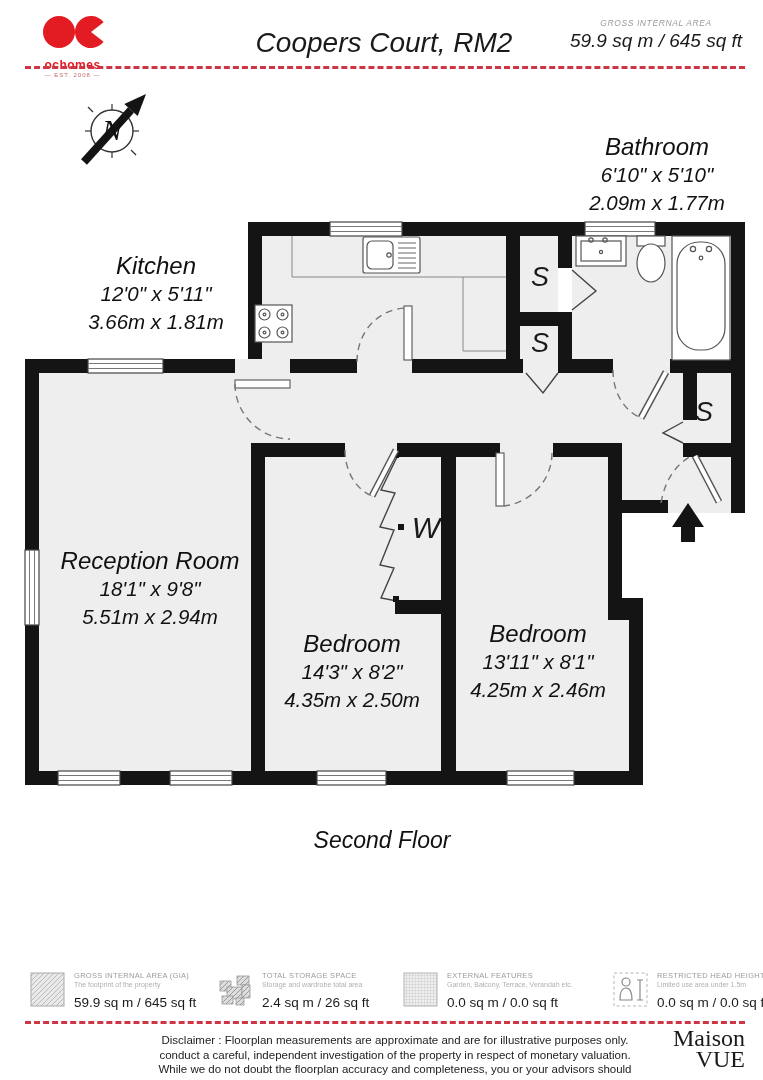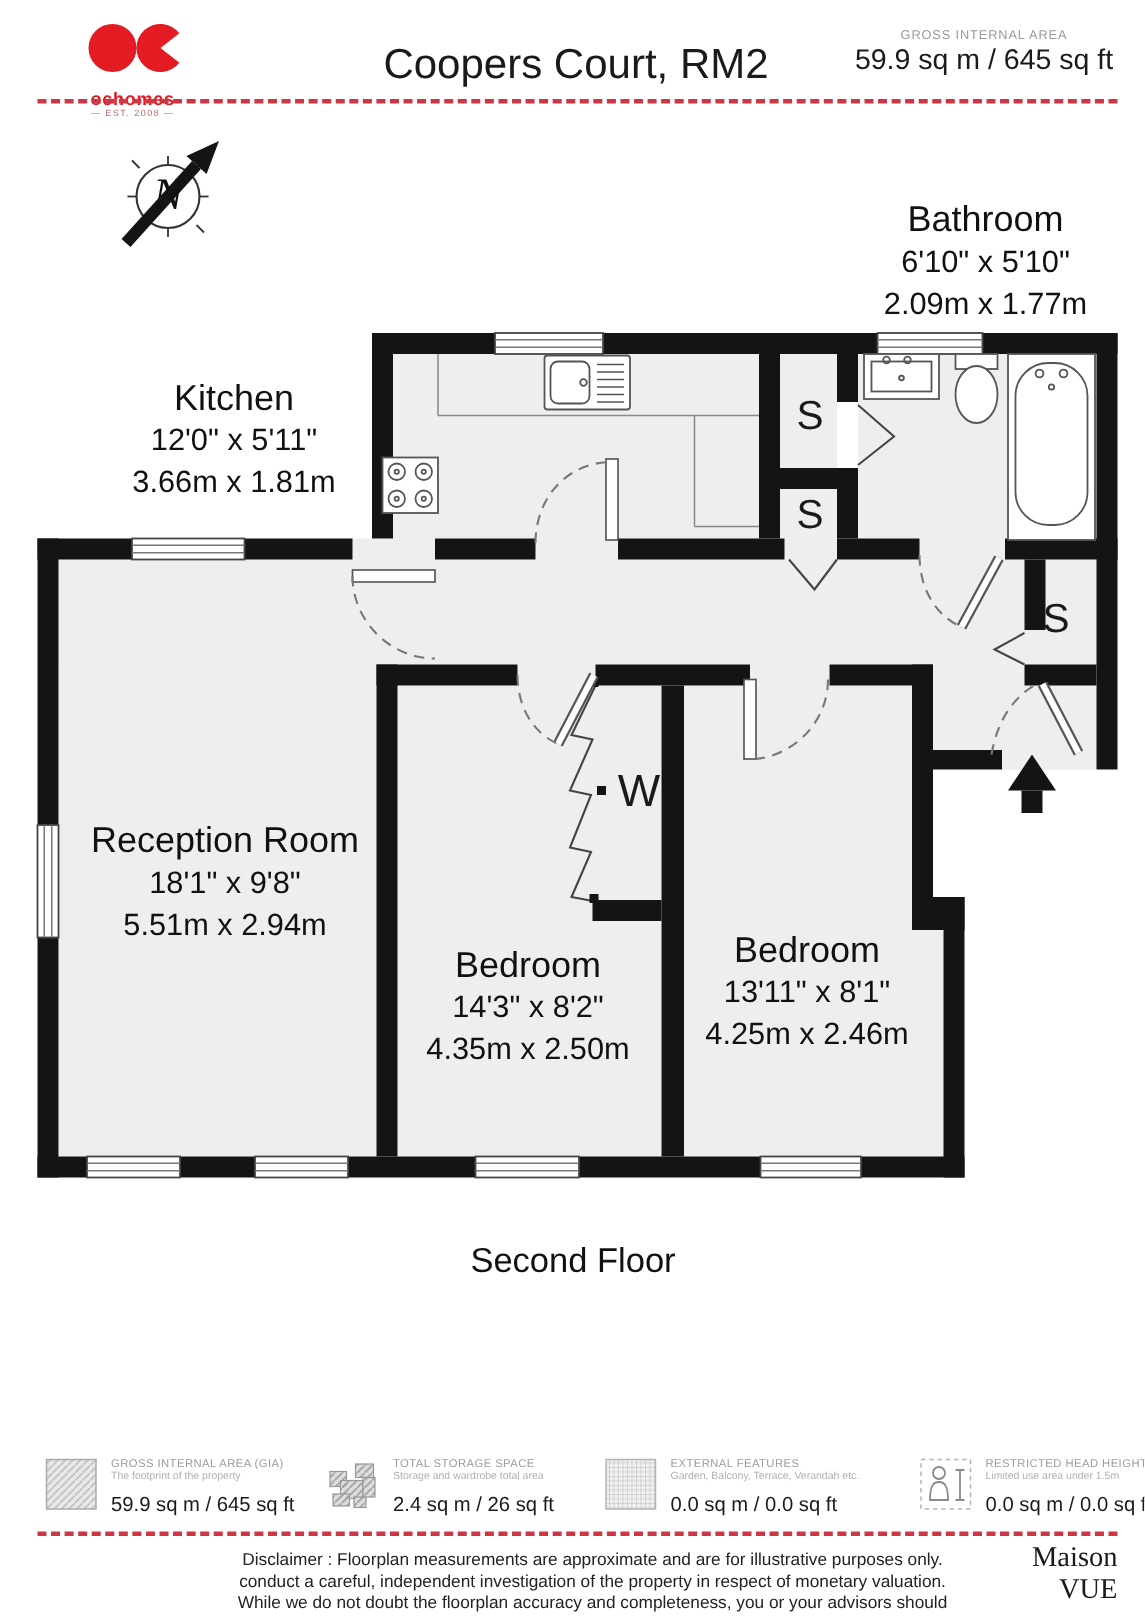--- a/index.html
+++ b/index.html
@@ -1,19 +1,19 @@
 <!DOCTYPE html>
 <html><head>
 <meta charset="utf-8">
 <style>
   html,body{margin:0;padding:0;background:#fff;}
   #page{position:relative;width:763px;height:1080px;background:#fff;overflow:hidden;
         font-family:"Liberation Sans",sans-serif;color:#111;}
   .abs{position:absolute;}
-  .ctr{transform:translateX(-50%);text-align:center;white-space:nowrap;}
+  .ctr{transform:translateX(-50%);text-align:center;white-space:nowrap;font-style:italic;}
   .dashline{position:absolute;left:25px;width:720px;border-top:3px dashed #cf3645;}
   
   .title{font-size:28px;color:#1a1a1a;}
   .gia-label{font-size:8.5px;color:#9a9a9a;letter-spacing:.6px;}
   .gia-value{font-size:19px;color:#1a1a1a;}
   .brandword{font-size:12px;font-weight:bold;color:#e31b23;letter-spacing:.5px;}
   .brandest{font-size:6px;color:#c46a6a;letter-spacing:1px;}
   
   .room-name{font-size:24px;line-height:28px;}
   .room-dim{font-size:20.5px;line-height:28px;}
@@ -22,28 +22,28 @@
   .n-letter{font-style:italic;font-family:"Liberation Serif",serif;font-size:30px;}
   
   .leg-item{position:absolute;top:971px;height:44px;}
   .leg-icon{position:absolute;left:0;top:1px;width:35px;height:35px;}
   .leg-text{position:absolute;left:44px;top:0;}
   .leg-title{font-size:7.5px;color:#9b9b9b;letter-spacing:.3px;line-height:9px;}
   .leg-sub{font-size:7px;color:#b0b0b0;line-height:9px;}
   .leg-value{font-size:13.5px;color:#1a1a1a;margin-top:6px;white-space:nowrap;}
   
   .disc{font-size:11.5px;line-height:14.5px;color:#222;text-align:center;}
-  .maison{font-family:"Liberation Serif",serif;font-size:19px;line-height:21px;color:#1a1a1a;text-align:right;}
+  .maison{font-family:"Liberation Serif",serif;font-size:24px;line-height:21px;color:#1a1a1a;text-align:right;}
 </style>
 </head>
 <body>
 
 <div id="page">
 
-  <div class="abs" style="left:41px;top:12px;width:95px;text-align:center;">
+  <div class="abs" style="left:25px;top:12px;width:95px;text-align:center;">
     <svg width="95" height="42" viewBox="0 0 95 42">
       <circle cx="34" cy="20" r="16" fill="#e31b23"></circle>
       <path d="M66,20 L78.6,10.2 A16,16 0 1 0 78.6,29.8 Z" fill="#e31b23"></path>
     </svg>
     <div class="brandword">ochomes</div>
     <div class="brandest">— EST. 2008 —</div>
   </div>
 
   <div class="abs ctr title" style="left:384px;top:27px;">Coopers Court, RM2</div>
   <div class="abs ctr gia-label" style="left:656px;top:18px;">GROSS INTERNAL AREA</div>

